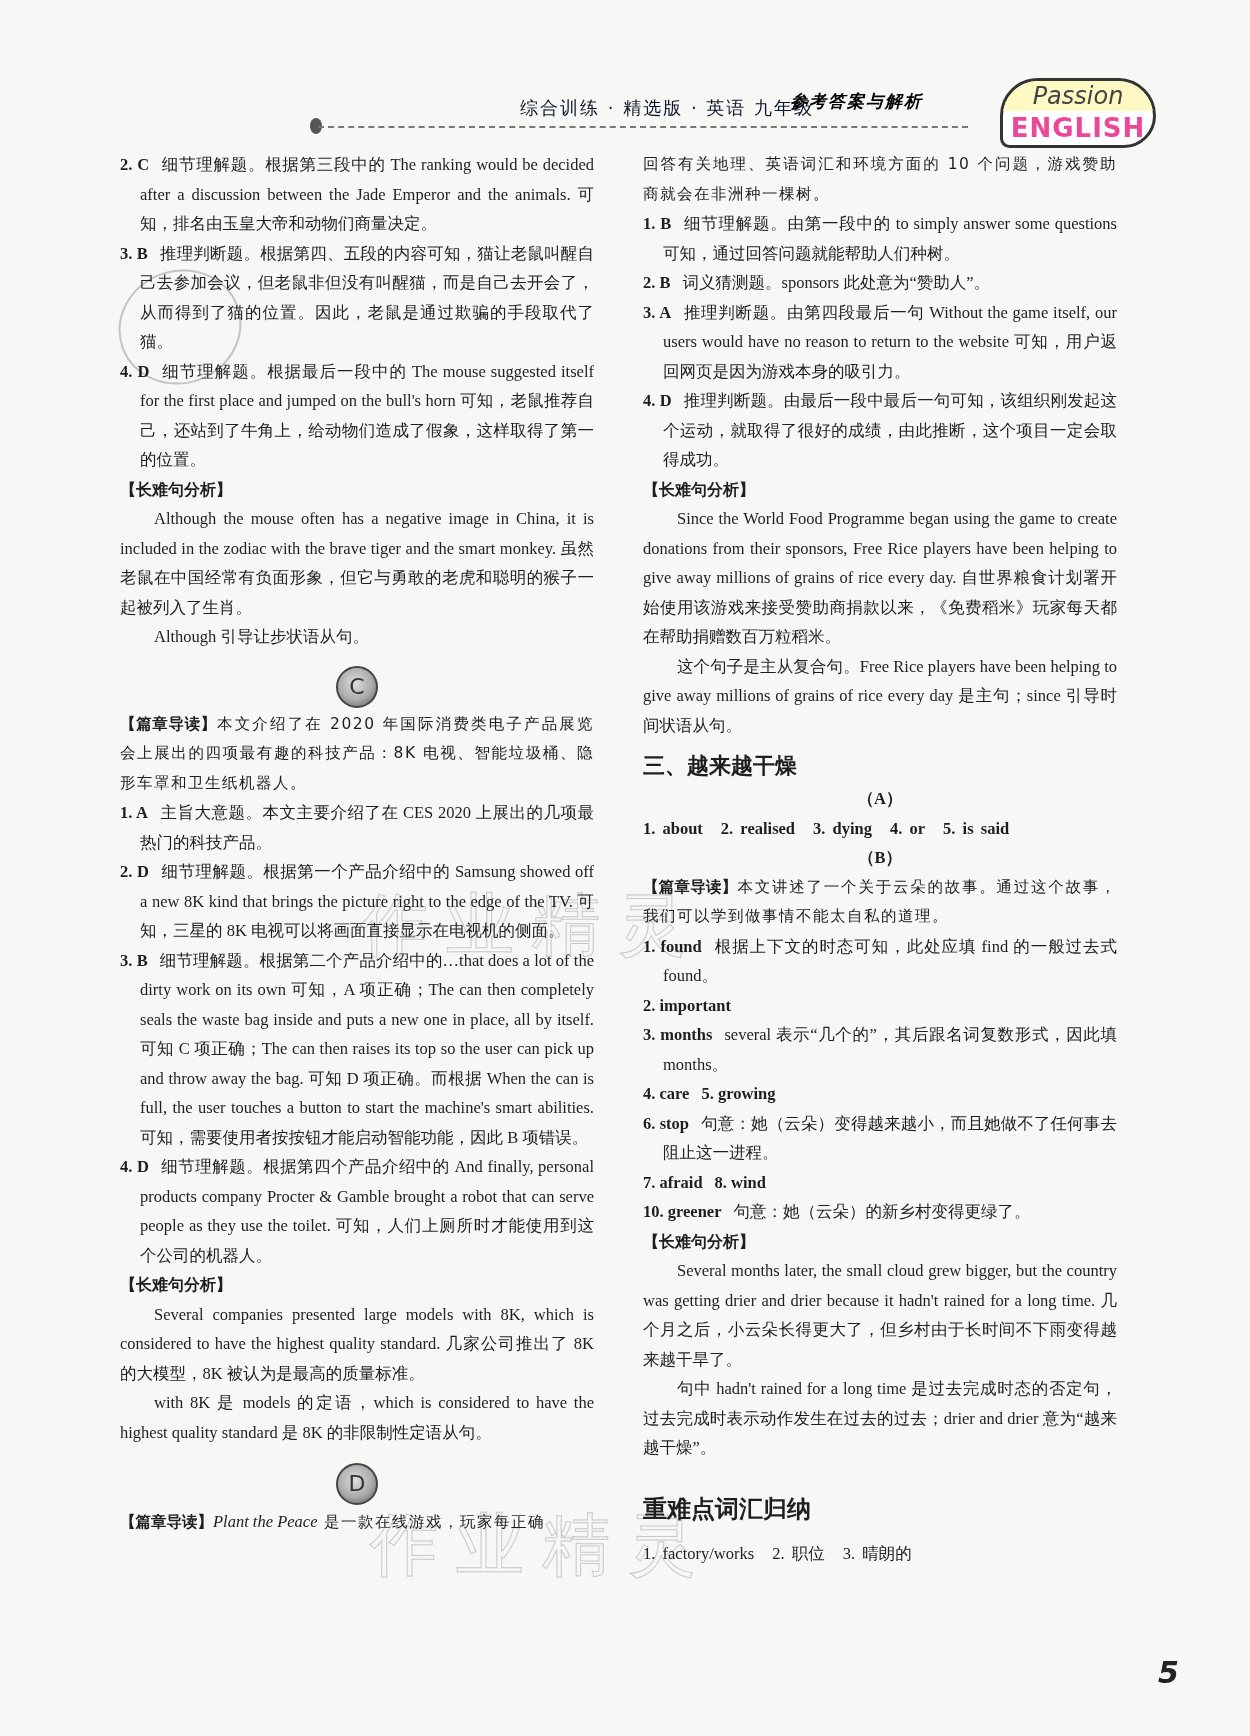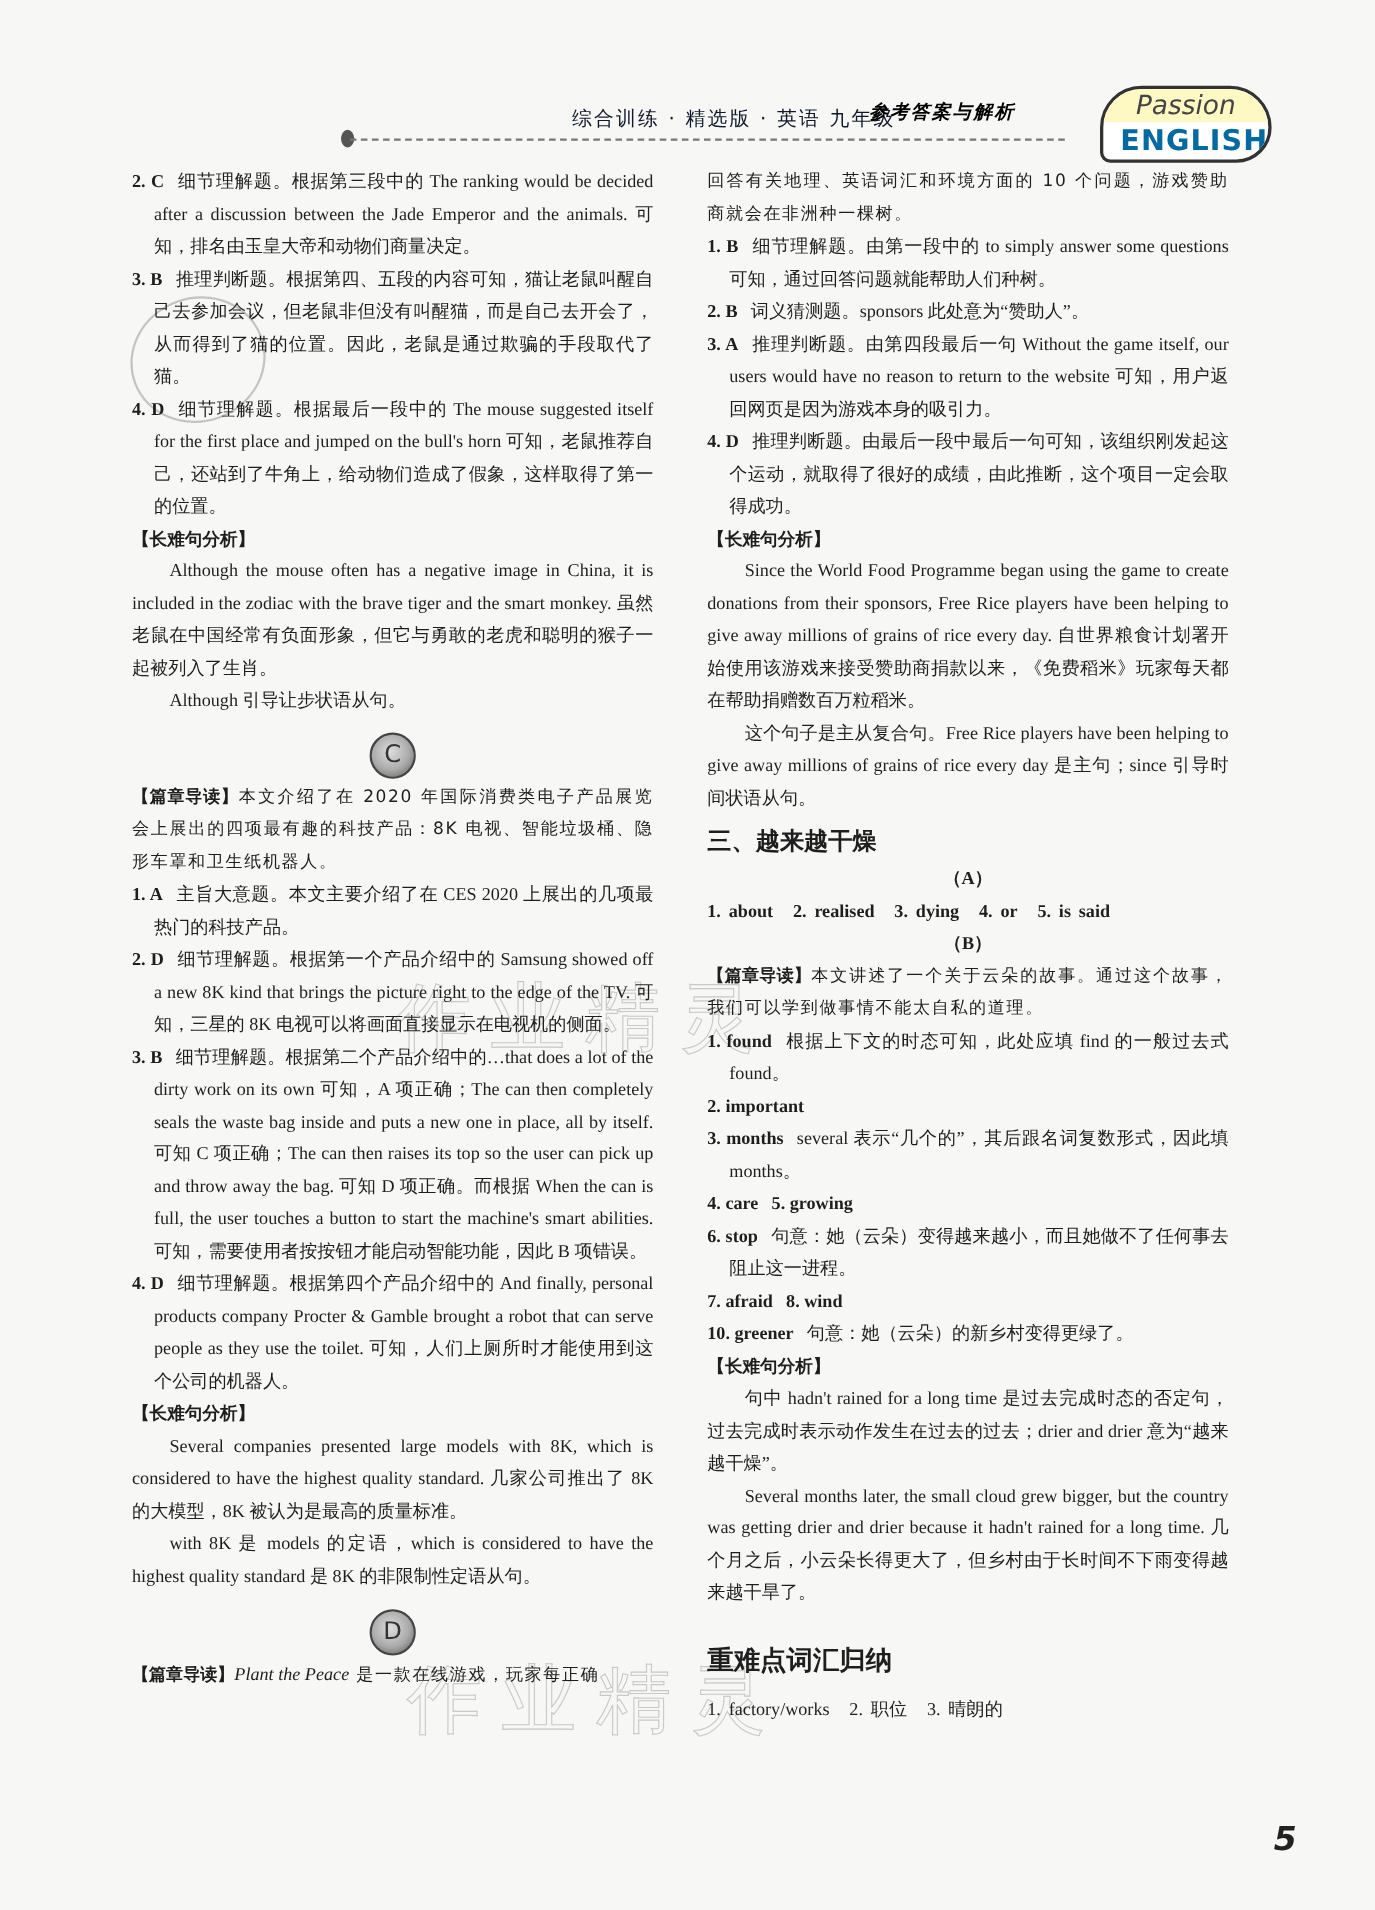--- a/index.html
+++ b/index.html
@@ -7,21 +7,21 @@
     width:1250px; height:1736px; background:#f7f7f5; position:relative; overflow:hidden;
     font-family:"Liberation Serif","DejaVu Serif",serif; color:#1e1e1e;
   }
   .header { position:absolute; left:0; top:0; width:1250px; height:150px; }
   .hdr-line { position:absolute; left:318px; top:126px; width:650px; border-top:2px dashed #777; }
   .hdr-dot { position:absolute; left:310px; top:118px; width:12px; height:16px; border-radius:50%; background:#555; }
   .hdr-faint { position:absolute; left:520px; top:96px; font-size:18px; color:#0f172a; letter-spacing:2px; font-family:"DejaVu Sans",sans-serif; }
   .hdr-title { position:absolute; left:790px; top:90px; font-size:17px; font-weight:bold; font-style:italic; color:#000000; letter-spacing:2px; font-family:"DejaVu Sans",sans-serif; }
   .logo { position:absolute; left:1000px; top:78px; width:150px; height:64px; border:3px solid #333; border-radius:40px 40px 34px 10px; overflow:hidden; background:#fff; }
   .logo-top { height:30px; background:#fef9c3; color:#444; font-size:24px; font-style:italic; font-family:"DejaVu Sans",sans-serif; text-align:center; line-height:30px; }
-  .logo-bot { height:34px; color:#0369a1; font-size:26px; font-weight:bold; font-family:"DejaVu Sans",sans-serif; text-align:right; line-height:34px; letter-spacing:1px; }
+  .logo-bot { height:34px; color:#ec4899; font-size:26px; font-weight:bold; font-family:"DejaVu Sans",sans-serif; text-align:center; line-height:34px; letter-spacing:1px; }
 
   .col { position:absolute; top:150px; width:474px; font-size:16.5px; line-height:29.5px; text-align:justify; }
   .col.left { left:120px; }
   .col.right { left:643px; }
 
   .item { margin:0; }
   .item .num { font-weight:bold; margin-right:12px; }
   .hang { padding-left:20px; text-indent:-20px; }
   .section-tag { font-family:"DejaVu Sans",sans-serif; font-weight:bold; font-size:16px; }
   .indent { text-indent:34px; }
@@ -97,22 +97,22 @@
   <p class="item center">（B）</p>
   <p class="item guide"><span class="tag">【篇章导读】</span><span>本文讲述了一个关于云朵的故事。通过这个故事，我们可以学到做事情不能太自私的道理。</span></p>
   <p class="item hang"><span class="num">1. found</span><span>根据上下文的时态可知，此处应填 find 的一般过去式 found。</span></p>
   <p class="item hang"><span class="num">2. important</span></p>
   <p class="item hang"><span class="num">3. months</span><span>several 表示“几个的”，其后跟名词复数形式，因此填 months。</span></p>
   <p class="item hang"><span class="num">4. care</span><span class="num">5. growing</span></p>
   <p class="item hang"><span class="num">6. stop</span><span>句意：她（云朵）变得越来越小，而且她做不了任何事去阻止这一进程。</span></p>
   <p class="item hang"><span class="num">7. afraid</span><span class="num">8. wind</span></p>
   <p class="item hang"><span class="num">10. greener</span><span>句意：她（云朵）的新乡村变得更绿了。</span></p>
   <p class="item section-tag">【长难句分析】</p>
+  <p class="item indent">Several months later, the small cloud grew bigger, but the country was getting drier and drier because it hadn't rained for a long time. 几个月之后，小云朵长得更大了，但乡村由于长时间不下雨变得越来越干旱了。</p>
   <p class="item indent">句中 hadn't rained for a long time 是过去完成时态的否定句，过去完成时表示动作发生在过去的过去；drier and drier 意为“越来越干燥”。</p>
-  <p class="item indent">Several months later, the small cloud grew bigger, but the country was getting drier and drier because it hadn't rained for a long time. 几个月之后，小云朵长得更大了，但乡村由于长时间不下雨变得越来越干旱了。</p>
 
   <p class="sec-title">重难点词汇归纳</p>
   <p class="item vocab-row" style="font-weight:normal;">
     <span>1. factory/works</span><span>2. 职位</span><span>3. 晴朗的</span>
   </p>
 </div>
 
 <div class="page-num">5</div>
 
 </body></html>

